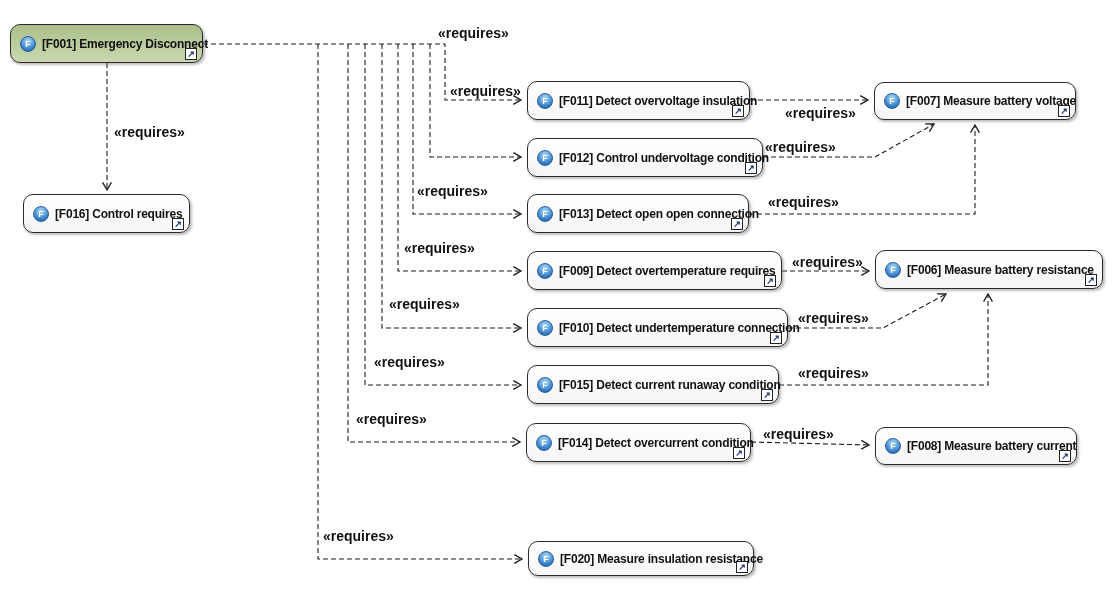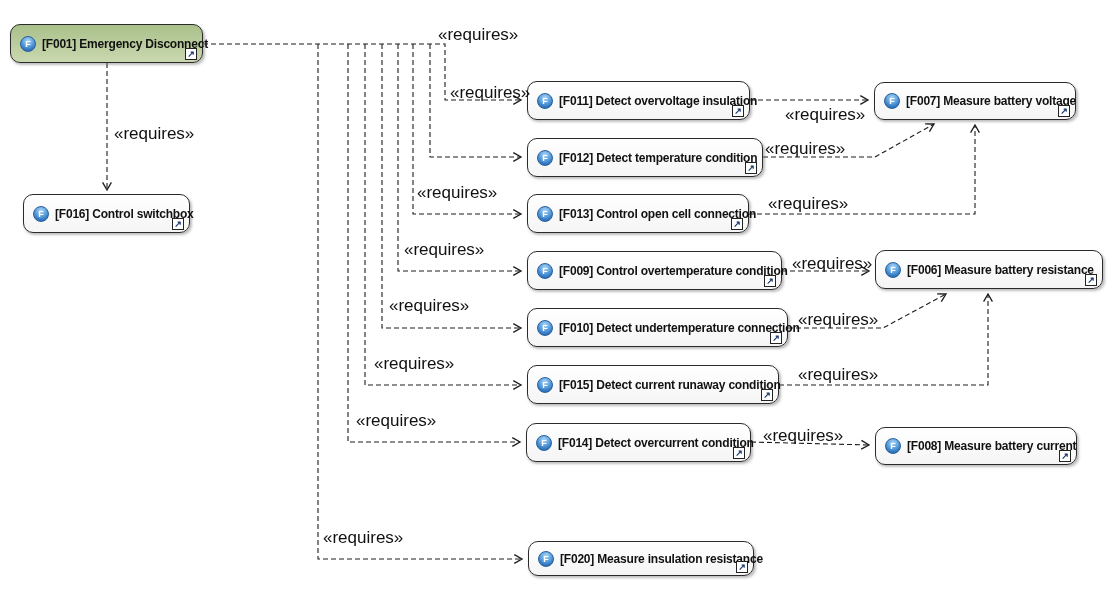--- a/index.html
+++ b/index.html
@@ -27,21 +27,21 @@
   .nlabel{
     font-weight:bold;font-size:12px;letter-spacing:-0.2px;color:#111111;
     white-space:nowrap;
   }
   .corner{
     position:absolute;right:5px;bottom:2px;width:12px;height:12px;box-sizing:border-box;
     background:#ffffff;border:1px solid #222222;color:#15356b;
     font-size:9px;line-height:10px;text-align:center;font-weight:bold;
   }
   .edge-label{
-    position:absolute;font-weight:normal;font-size:17px;color:#111111;white-space:nowrap;
+    position:absolute;font-weight:bold;font-size:14px;color:#111111;white-space:nowrap;
   }
 </style>
 </head>
 <body>
 
 <div id="canvas">
   <svg id="edge-svg">
     <defs>
       <marker id="arrowOpen" viewBox="0 0 10 10" refX="8" refY="5" markerWidth="11" markerHeight="11" orient="auto" markerUnits="userSpaceOnUse">
         <path d="M1,1 L8,5 L1,9" fill="none" stroke="#1c1c1c" stroke-width="1.2"></path>
@@ -67,41 +67,41 @@
       </g>
   </svg>
   <div id="node-layer">
       <div class="node green" style="left: 10px; top: 24px; width: 193px; height: 39px;">
         <span class="ficon">F</span>
         <span class="nlabel">[F001] Emergency Disconnect</span>
         <span class="corner">↗</span>
       </div>
       <div class="node" style="left: 23px; top: 194px; width: 167px; height: 39px;">
         <span class="ficon">F</span>
-        <span class="nlabel">[F016] Control switchbox</span>
+        <span class="nlabel">[F016] Control requires</span>
         <span class="corner">↗</span>
       </div>
       <div class="node" style="left: 527px; top: 81px; width: 223px; height: 39px;">
         <span class="ficon">F</span>
         <span class="nlabel">[F011] Detect overvoltage insulation</span>
         <span class="corner">↗</span>
       </div>
       <div class="node" style="left: 527px; top: 138px; width: 236px; height: 39px;">
         <span class="ficon">F</span>
-        <span class="nlabel">[F012] Detect temperature condition</span>
+        <span class="nlabel">[F012] Control undervoltage condition</span>
         <span class="corner">↗</span>
       </div>
       <div class="node" style="left: 527px; top: 194px; width: 222px; height: 39px;">
         <span class="ficon">F</span>
-        <span class="nlabel">[F013] Control open cell connection</span>
+        <span class="nlabel">[F013] Detect open open connection</span>
         <span class="corner">↗</span>
       </div>
       <div class="node" style="left: 527px; top: 251px; width: 255px; height: 39px;">
         <span class="ficon">F</span>
-        <span class="nlabel">[F009] Control overtemperature condition</span>
+        <span class="nlabel">[F009] Detect overtemperature requires</span>
         <span class="corner">↗</span>
       </div>
       <div class="node" style="left: 527px; top: 308px; width: 261px; height: 39px;">
         <span class="ficon">F</span>
         <span class="nlabel">[F010] Detect undertemperature connection</span>
         <span class="corner">↗</span>
       </div>
       <div class="node" style="left: 527px; top: 365px; width: 252px; height: 39px;">
         <span class="ficon">F</span>
         <span class="nlabel">[F015] Detect current runaway condition</span>

